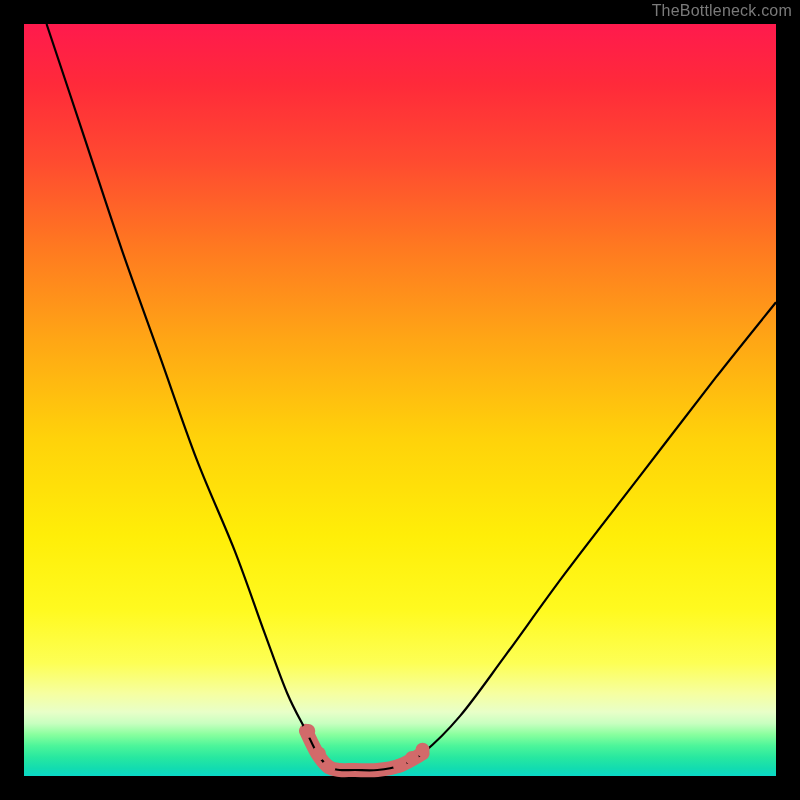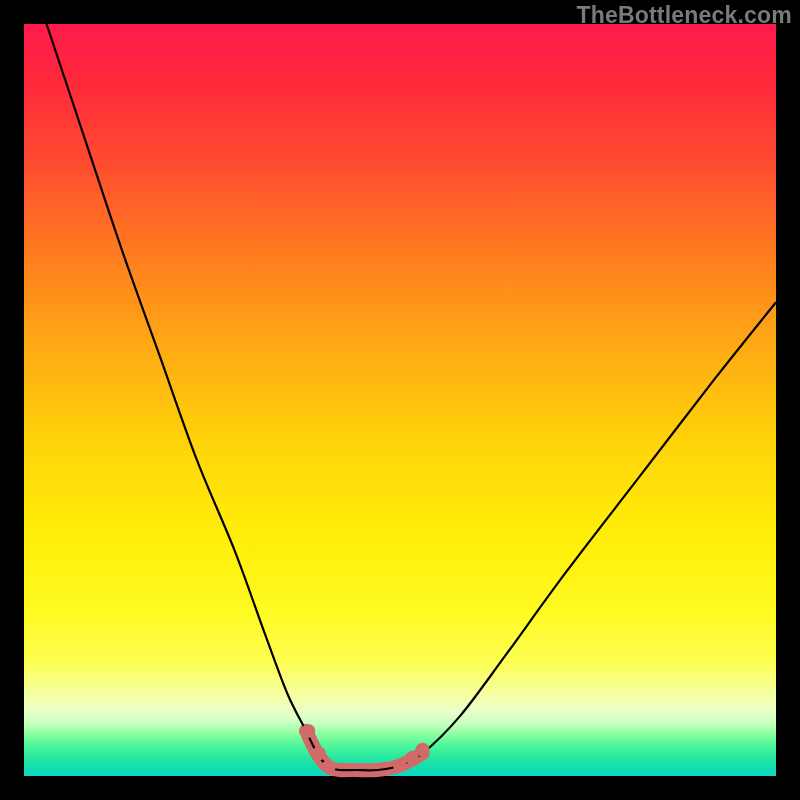--- a/index.html
+++ b/index.html
@@ -51,22 +51,22 @@
     top: 0;
     width: 752px;
     height: 752px;
     overflow: visible;
   }
   .watermark {
     position: absolute;
     top: 2px;
     right: 8px;
     color: #7a7a7a;
-    font-size: 23px;
-    font-weight: 700;
+    font-size: 16px;
+    font-weight: 400;
     letter-spacing: 0.2px;
     user-select: none;
   }
 </style>
 </head>
 <body>
 
 <div class="frame">
   <div class="plot-area">
     <svg class="curve" viewBox="0 0 752 752">

